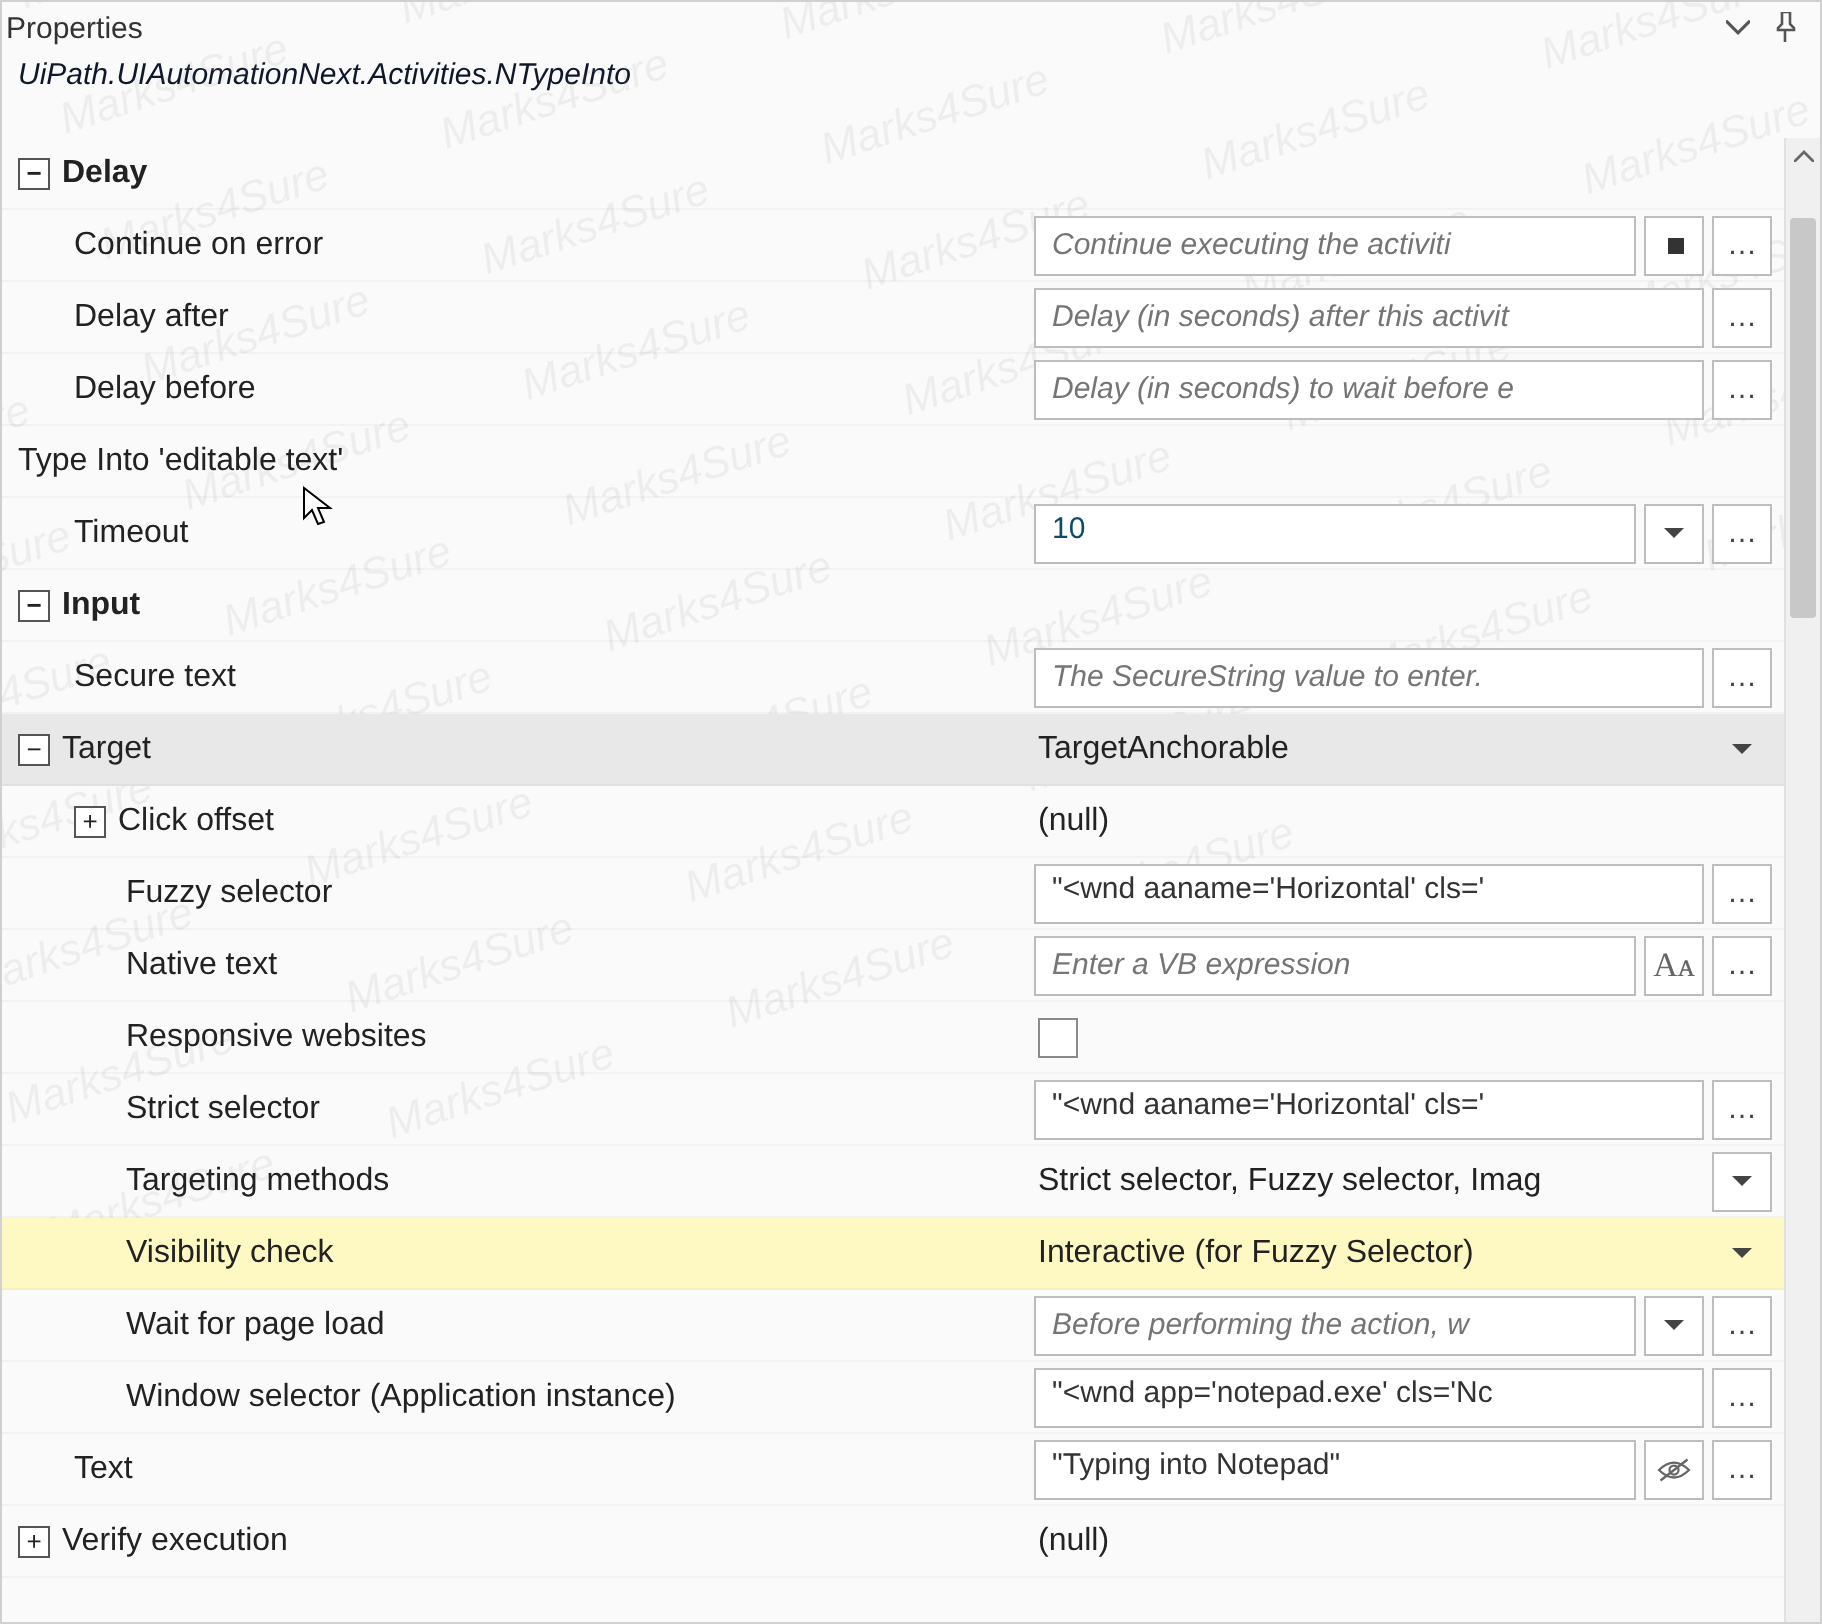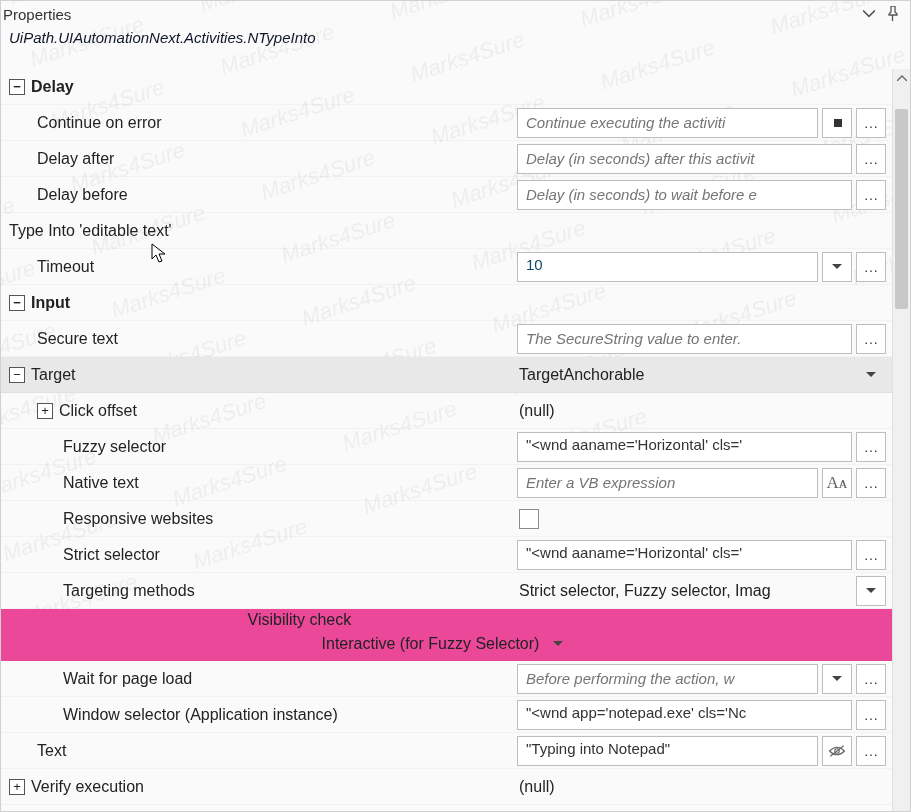--- a/index.html
+++ b/index.html
@@ -64,21 +64,21 @@
     border-radius: 2px;
   }
 
   .row {
     display: flex;
     align-items: center;
     min-height: 36px;
     padding: 1.5px 6px;
     border-bottom: 1px solid rgba(0,0,0,0.03);
   }
-  .row.highlight { background: #ec4899; flex-direction: column; }
+  .row.highlight { background: #fef9c3; }
   .label-cell {
     width: 510px;
     display: flex;
     align-items: center;
     font-size: 16px;
     color: #222;
   }
   .label-cell.bold { font-weight: 700; }
   .value-cell {
     flex: 1;

